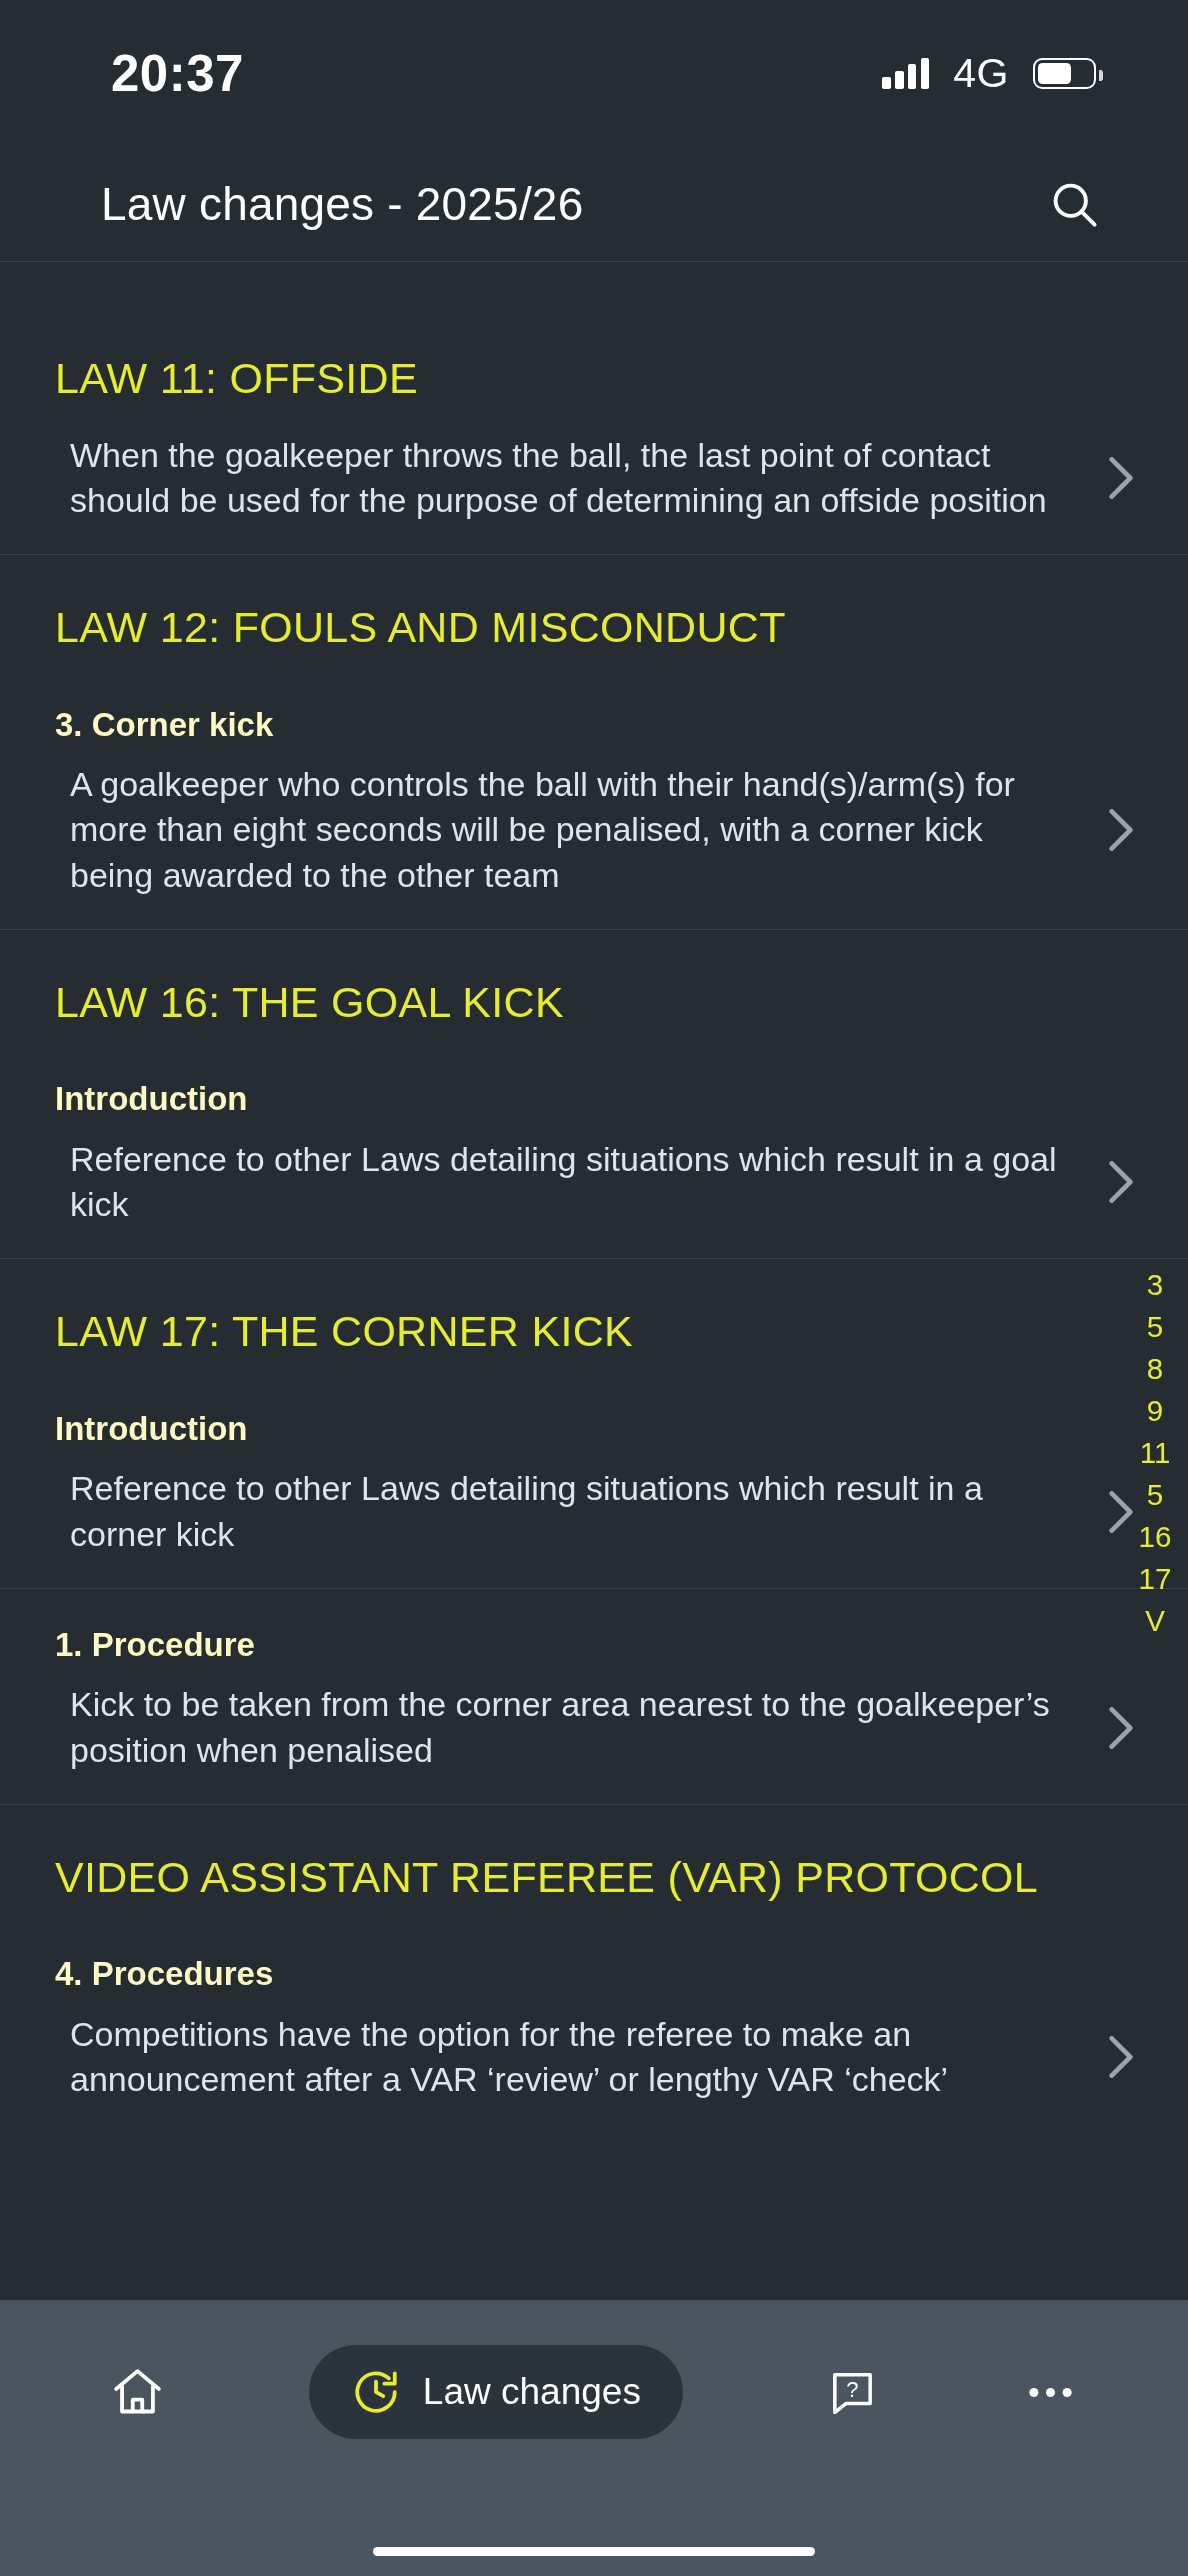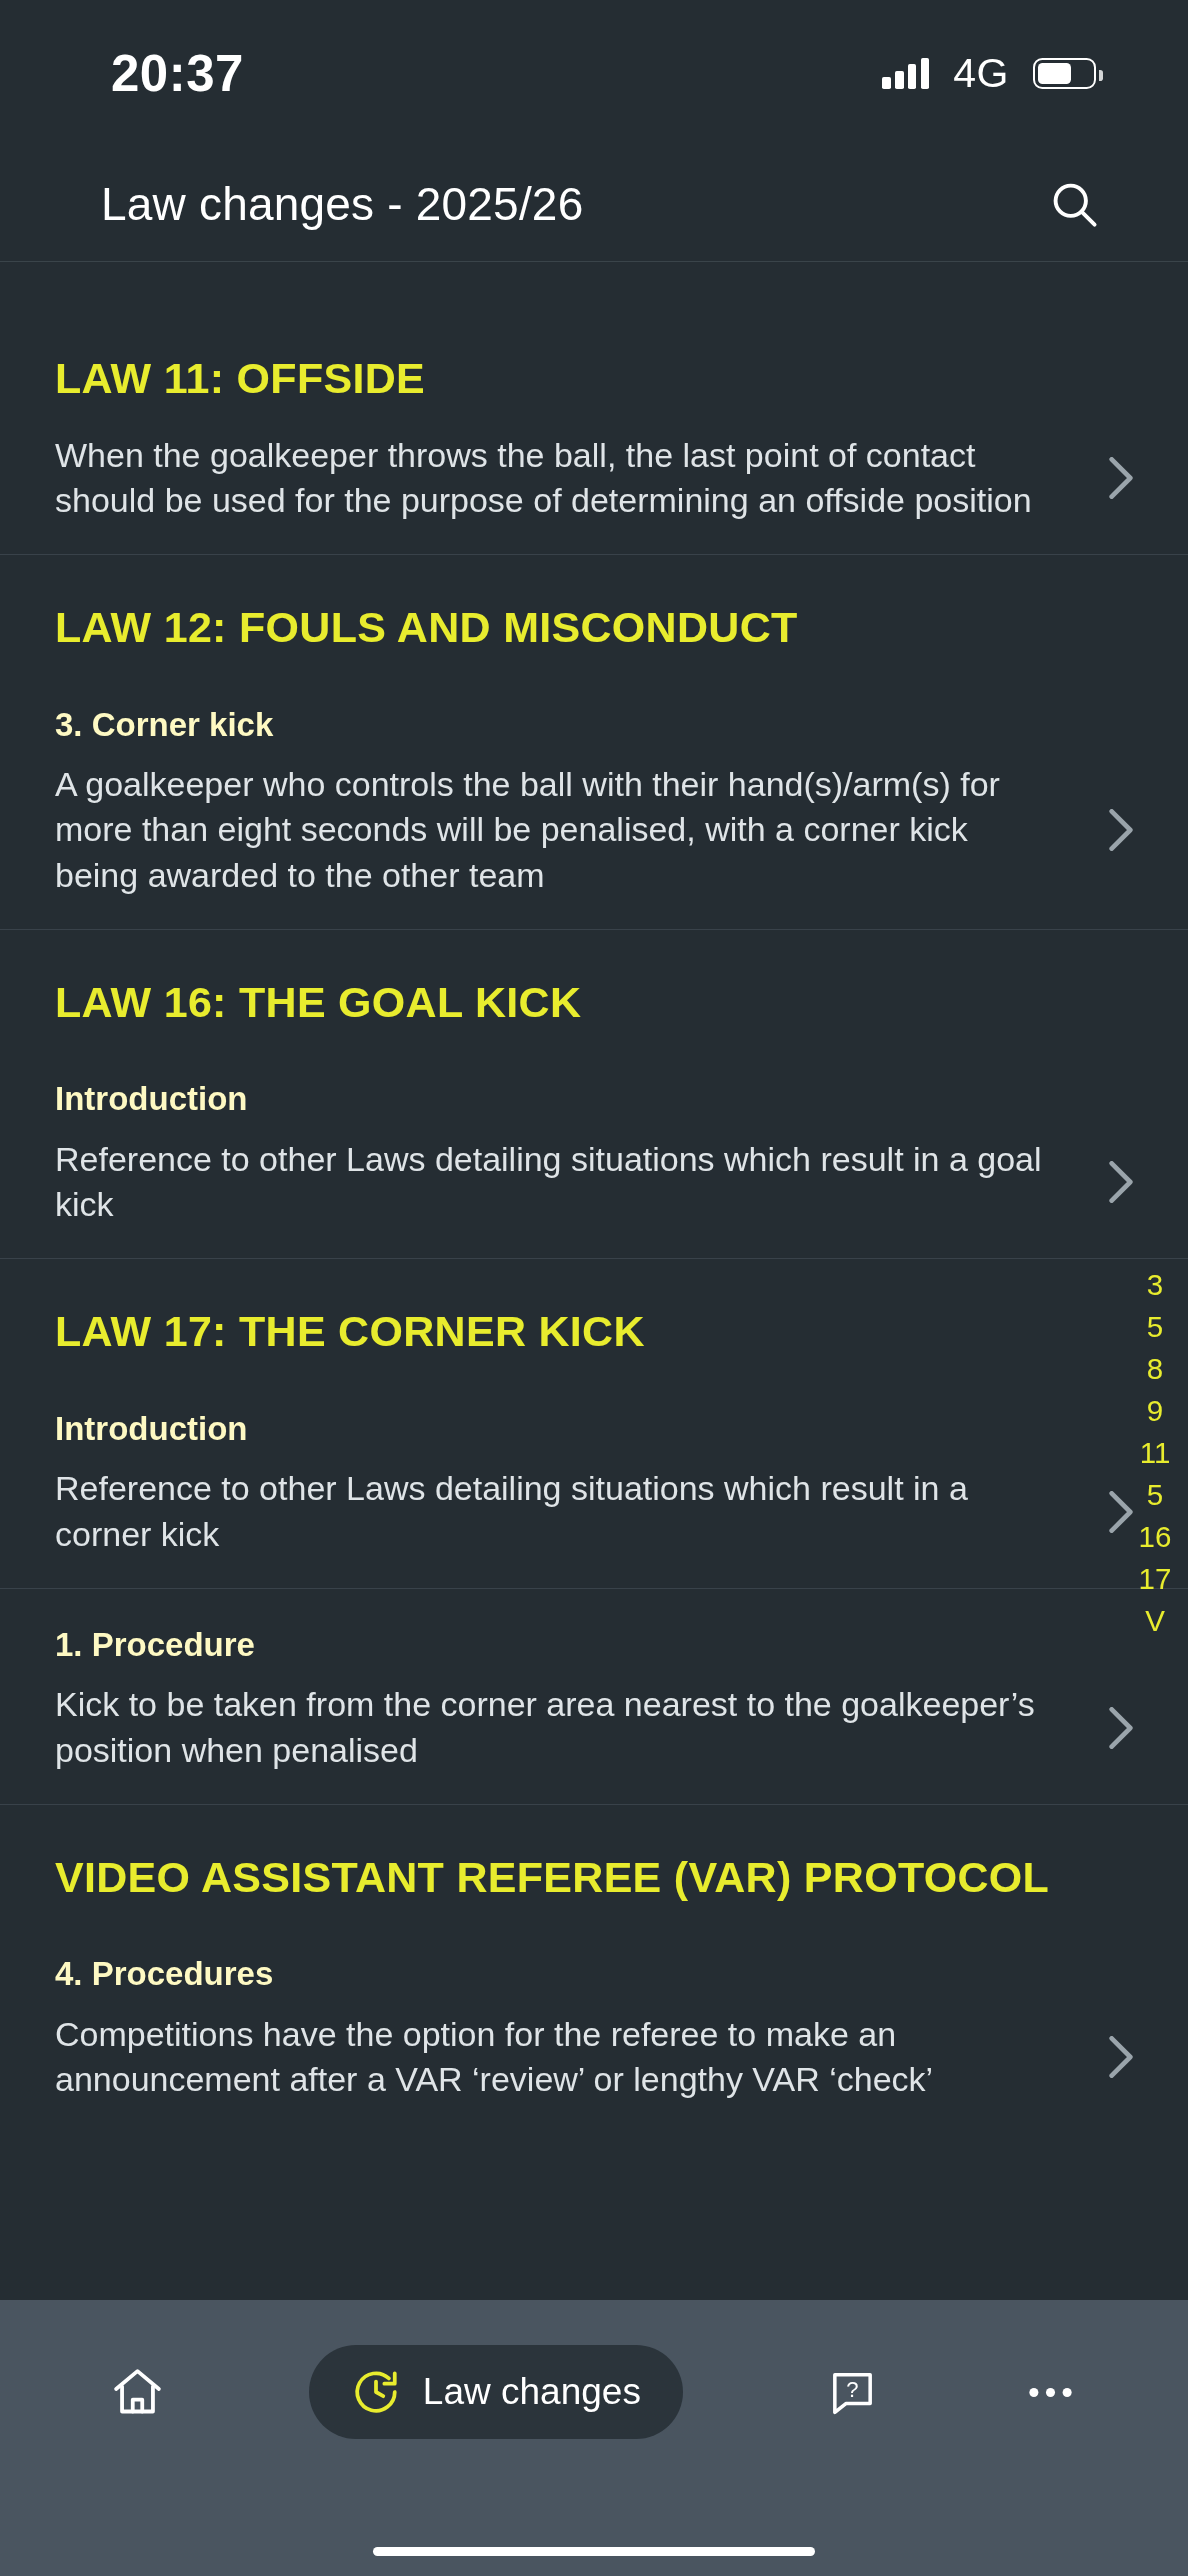--- a/index.html
+++ b/index.html
@@ -110,21 +110,21 @@
   
   .content {
     flex: 1 1 auto;
     position: relative;
     overflow: hidden;
     padding-top: 44px;
   }
   .law-title {
     color: #e8ec2e;
     font-size: 43px;
-    font-weight: bold;
+    font-weight: normal;
     letter-spacing: 0.3px;
     padding: 48px 55px 16.6px 55px;
   }
   .section-sub {
     color: #fef9c3;
     font-size: 33px;
     font-weight: bold;
     padding: 37px 55px 5.5px 55px;
   }
   .row {
@@ -132,20 +132,21 @@
     align-items: center;
     justify-content: space-between;
     padding: 13px 55px 31px 55px;
     border-bottom: 1.8px solid #39424a;
   }
   .row-text {
     color: #dfe4e7;
     font-size: 34px;
     line-height: 1.33;
     max-width: 995px;
+    margin-left: 15px;
   }
   .chev {
     flex: 0 0 auto;
     width: 24px;
     height: 42px;
     margin-left: 22px;
   }
   .no-border { border-bottom: none; }
 
   

